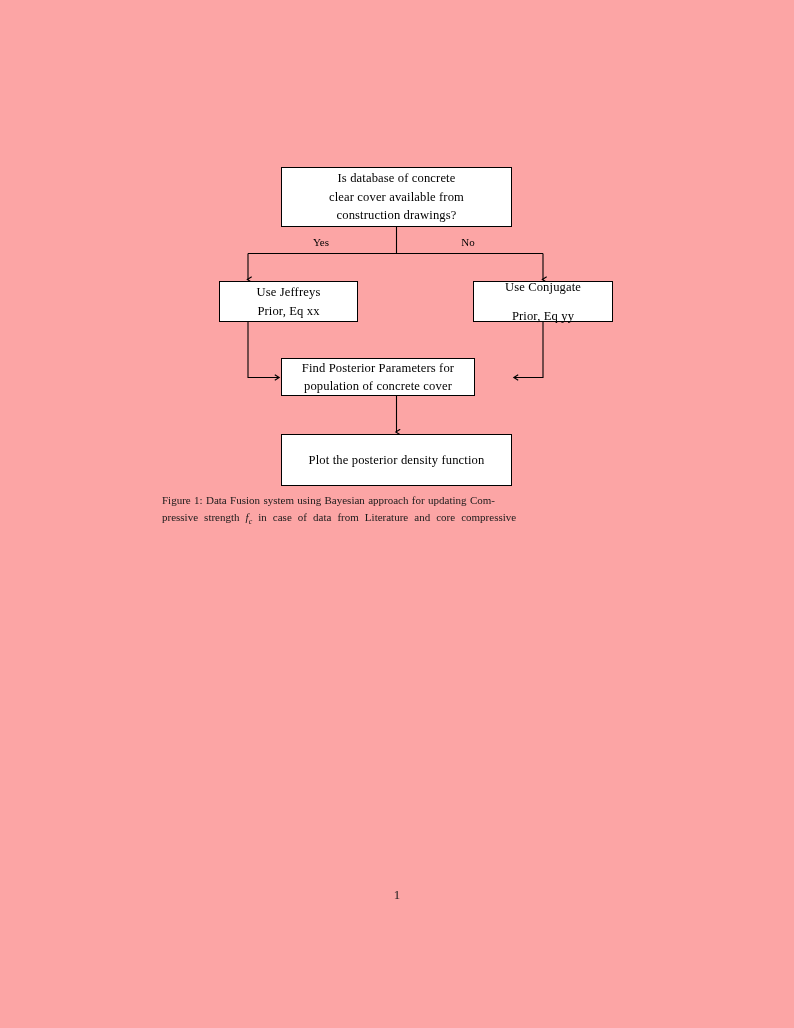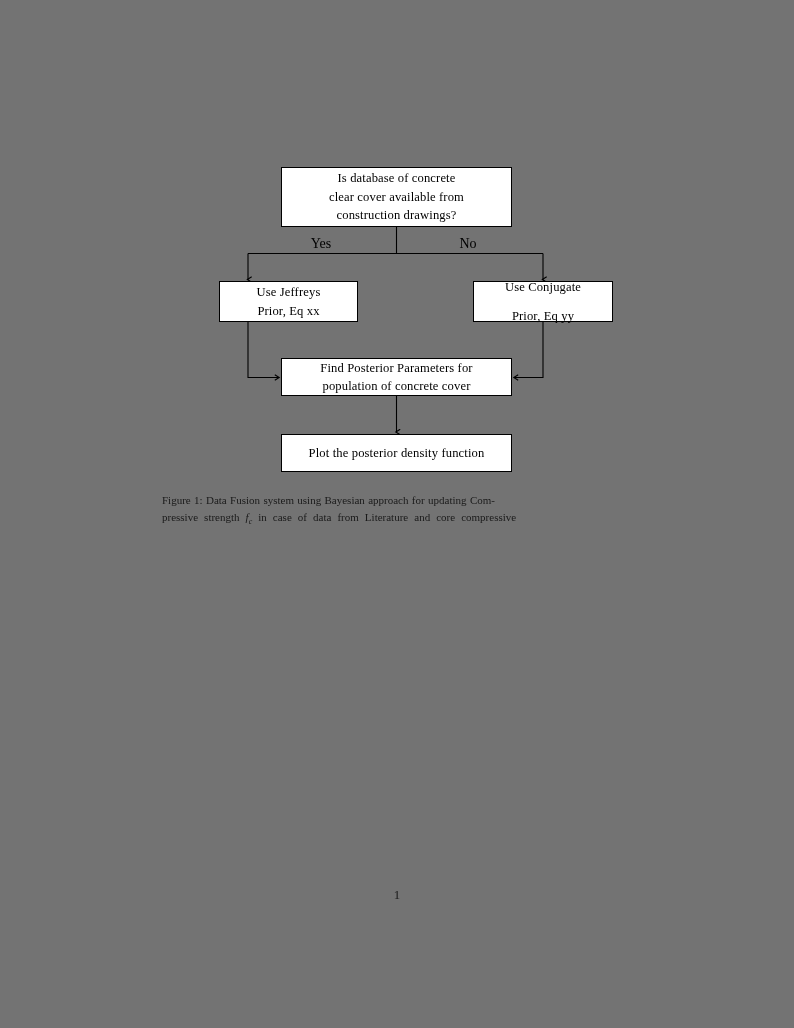--- a/index.html
+++ b/index.html
@@ -14,21 +14,21 @@
     position: relative;
     font-family: "Liberation Serif", "DejaVu Serif", serif;
     color: #1a1a1a;
     overflow: hidden;
   }
 
   
   #page {
     position: absolute;
     inset: 0;
-    background: #737373;
+    background: #fca5a5;
   }
 
   
   #figure {
     position: absolute;
     left: 0;
     top: 0;
     width: 794px;
     height: 500px;
   }
@@ -55,27 +55,27 @@
     font-size: 12.6px;
     line-height: 1.46;
     letter-spacing: 0.01em;
     color: #000000;
   }
   .node .line { display: block; white-space: nowrap; }
 
   #node-question { left: 281px; top: 167px;  width: 231px; height: 60px; }
   #node-jeffreys { left: 179px; top: 281px;  width: 139px; height: 41px; margin-left: 40px; }
   #node-conjugate{ left: 473px; top: 281px;  width: 140px; height: 41px; gap: 10px; }
-  #node-posterior{ left: 281px; top: 358px;  width: 231px; height: 38px; }
-  #node-plot     { left: 281px; top: 434px;  width: 231px; height: 38px; }
+  #node-posterior{ left: 281px; top: 358px;  width: 194px; height: 38px; }
+  #node-plot     { left: 281px; top: 434px;  width: 231px; height: 52px; }
 
   
   .edge-label {
     position: absolute;
-    font-size: 14px;
+    font-size: 11px;
     color: #000000;
     white-space: nowrap;
     transform: translateX(-50%);
   }
   #label-yes { left: 321px; top: 236px; }
   #label-no  { left: 468px; top: 236px; }
 
   
   #caption {
     position: absolute;

